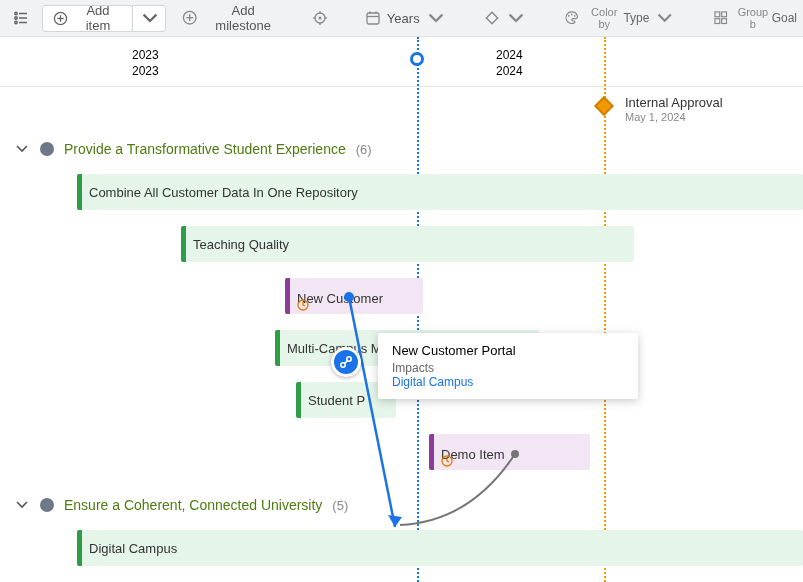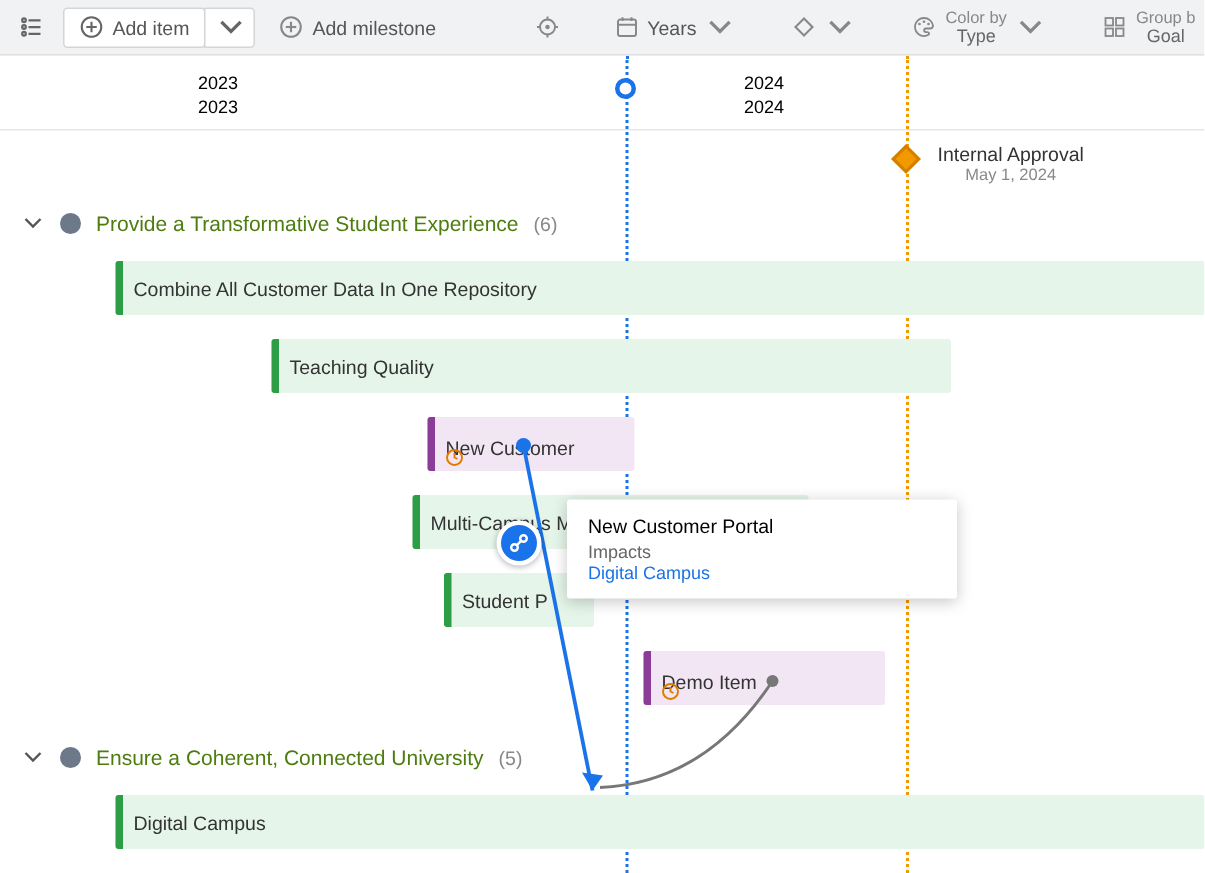--- a/index.html
+++ b/index.html
@@ -35,21 +35,21 @@
     font-size: 13px;
     cursor: pointer;
     height: 27px;
   }
   .tbutton.iconly { padding: 5px 7px; }
   .tbutton.flat { background: transparent; border: none; }
   .ticon { width: 16px; height: 16px; display:inline-flex; align-items:center; justify-content:center; }
   .toolbar-group { display:flex; align-items:center; gap:0; }
   .toolbar-group .tbutton + .tbutton { margin-left:-1px; border-top-left-radius:0; border-bottom-left-radius:0;}
   .chev-down { margin-left:2px; }
-  .toolbar-label-stack { display:flex; flex-direction:column; line-height:12px; font-size:11px; color:#888;align-items:center; }
+  .toolbar-label-stack { display:flex; flex-direction:row; line-height:12px; font-size:11px; color:#888;align-items:center; }
   .toolbar-label-stack .l2 { font-size:12px; color:#666; }
   .toolbar .spacer { flex: 0 0 8px; }
 
   
   .timeline-header {
     position: relative;
     height: 50px;
     border-bottom: 1px solid #e6e6e6;
   }
   .year-label {
@@ -84,21 +84,21 @@
     border:2px solid #d37f00;
     transform: rotate(45deg);
     z-index:2;
   }
   .milestone-label {
     position:absolute;
     font-size:13px;
     color:#333;
     line-height:15px;
   }
-  .milestone-label .sub { font-size:11px; color:#888;text-align:center; }
+  .milestone-label .sub { font-size:11px; color:#888; }
 
   
   .timeline-body {
     position: relative;
   }
   .group-row {
     display:flex;
     align-items:center;
     padding: 14px 0 14px 14px;
     gap: 10px;

